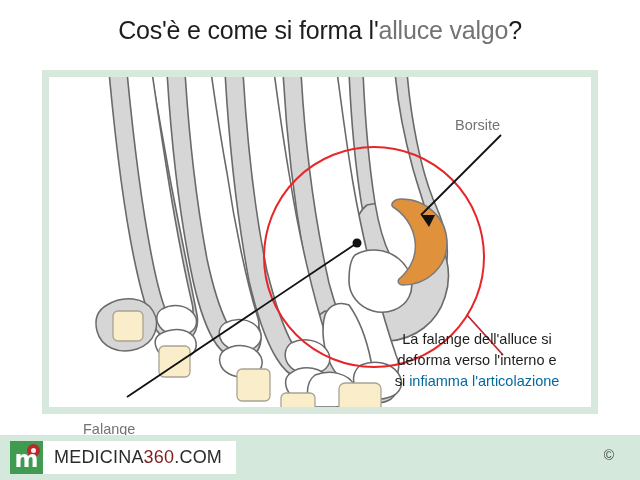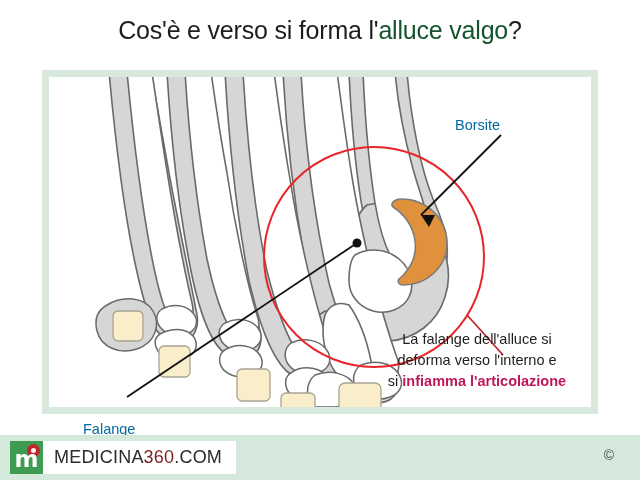--- a/index.html
+++ b/index.html
@@ -20,21 +20,21 @@
   #title {
     position: absolute;
     left: 0; top: 16px;
     width: 640px;
     text-align: center;
     font-size: 25px;
     color: #1d1d1b;
     white-space: nowrap;
     letter-spacing: -0.2px;
   }
-  #title .accent { color: #14532d; }
+  #title .accent { color: #737373; }
 
   
   #frame {
     position: absolute;
     left: 42px; top: 70px;
     width: 556px; height: 344px;
     background: #ffffff;
     border: 7px solid #d7e9dd;
   }
   #canvas {
@@ -42,36 +42,36 @@
     left: 0; top: 0;
     width: 542px; height: 330px;
     overflow: hidden;
   }
   #canvas svg { display: block; }
 
   
   .lbl {
     position: absolute;
     font-size: 14.5px;
-    color: #0369a1;
+    color: #737373;
     white-space: nowrap;
   }
   #label-borsite { left: 452px; top: 110px; }
   #label-falange { left: 78px; top: 376px; }
 
   #caption {
     position: absolute;
     left: 348px; top: 330px;
     width: 256px;
     text-align: center;
     font-size: 14.5px;
     line-height: 21px;
     color: #1d1d1b;
   }
-  #caption .accent { color: #be185d; font-weight: bold; }
+  #caption .accent { color: #0369a1; }
 
   
   #footer {
     position: absolute;
     left: 0; top: 435px;
     width: 640px; height: 45px;
     background: #d4e8dc;
   }
   #brand {
     position: absolute;
@@ -128,21 +128,21 @@
     font-size: 14px;
     color: #4d4d4d;
   }
 </style>
 </head>
 <body>
 
 <div id="page">
 
   <div id="title">
-    <span>Cos'è e verso si forma l'</span><span class="accent">alluce valgo</span><span>?</span>
+    <span>Cos'è e come si forma l'</span><span class="accent">alluce valgo</span><span>?</span>
   </div>
 
   <div id="frame">
     <div id="canvas">
       <svg width="542" height="330" viewBox="0 0 542 330">
 
         <defs>
           <g id="bonejoint"></g>
         </defs>
 

